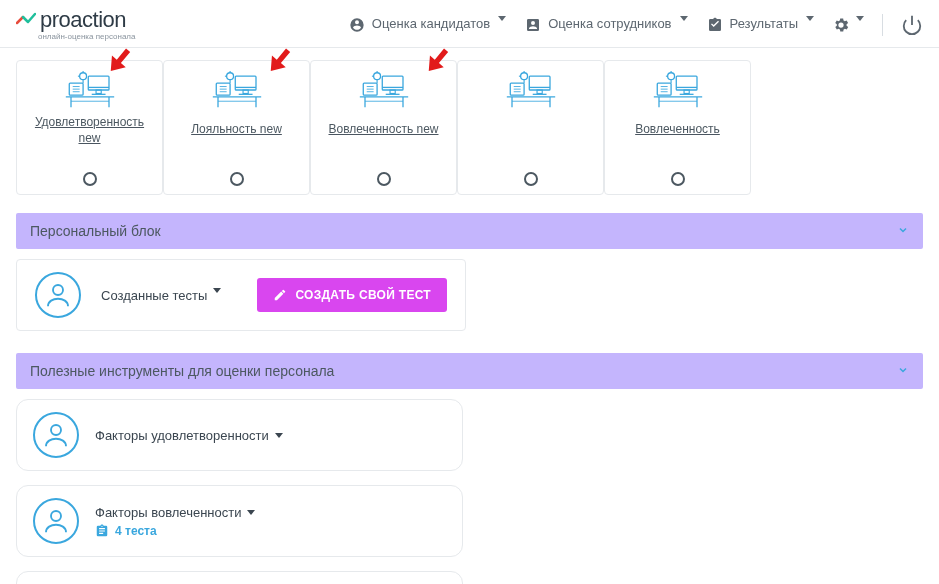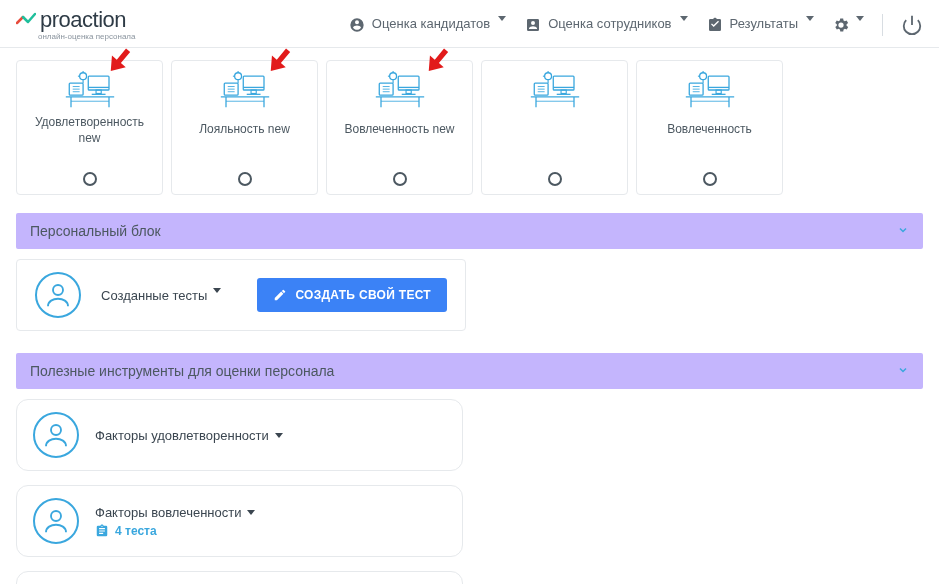--- a/index.html
+++ b/index.html
@@ -36,21 +36,21 @@
   .power-icon { width:22px; height:22px; color:#5d6770; cursor:pointer;}
 
   
   .main { padding: 12px 16px; position: relative; }
 
   
   .arrow { position:absolute; width:36px; height:36px; pointer-events:none; z-index:20;}
   .arrow svg { fill:#e21b1b; }
 
   
-  .cards { display:flex; gap:8px; position:relative; }
+  .cards { display:flex; gap:0; position:relative;text-decoration:underline; }
   .card {
     width:147px; height:135px;
     border:1px solid #e6e9ec; border-radius:4px;
     display:flex; flex-direction:column; align-items:center;
     padding:10px 6px 8px 6px;
     background:#fff;
     position:relative;
   }
   .card-ico { width:52px; height:38px; margin-bottom:6px;}
   .card-title { font-size:12px; color:#4c5861; text-align:center; line-height:1.3; min-height:30px; display:flex; align-items:center;}
@@ -74,21 +74,21 @@
     border:1px solid #e6e9ec; border-radius:4px;
     padding:12px 18px; margin-top:10px;
     width:450px;
   }
   .avatar-circle {
     width:46px; height:46px; border:2px solid #3aa7de; border-radius:50%;
     display:flex; align-items:center; justify-content:center; flex-shrink:0;
   }
   .created-tests { display:flex; align-items:flex-start; gap:6px; font-size:13px; color:#3b4650; cursor:pointer;}
   .btn-create {
-    background:#3b82f6; color:#fff; border:none; border-radius:3px;
+    background:#d946ef; color:#fff; border:none; border-radius:3px;
     padding:10px 16px; font-size:12px; font-weight:600; letter-spacing:0.3px;
     display:flex; align-items:center; gap:8px; cursor:pointer;
     margin-left:auto;
   }
   .pencil { width:14px; height:14px; }
 
   
   .tools { display:flex; flex-wrap:wrap; gap:14px; margin-top:10px;}
   .tool-card {
     width:447px; border:1px solid #e6e9ec; border-radius:12px;

